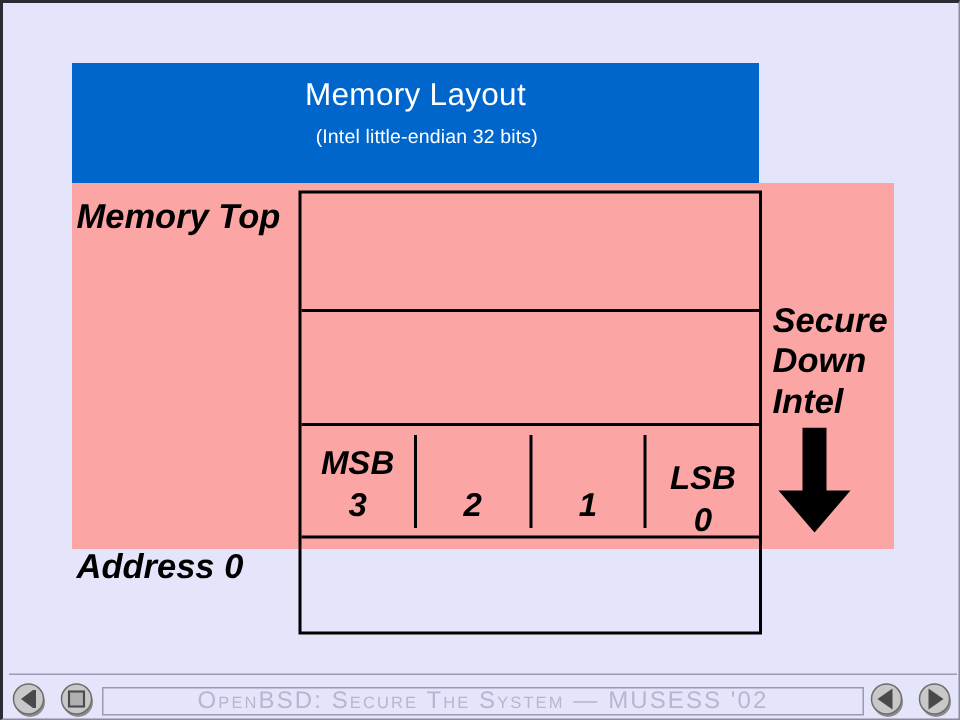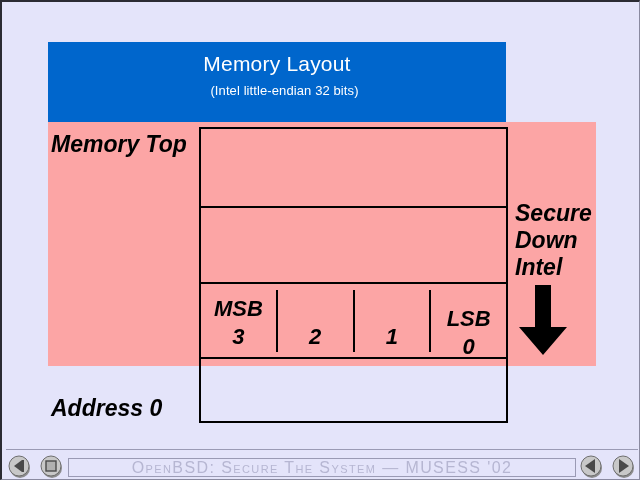--- a/index.html
+++ b/index.html
@@ -113,21 +113,21 @@
     left: 3px;  
     top: 9px;
     font-size: 23px;
     font-weight: bold;
     color: #000;
     white-space: nowrap;
   }
   #address-zero-label {
     position: absolute;
     left: 3px;
-    top: 273px;
+    top: 242px;
     font-size: 23px;
     font-weight: bold;
     color: #000;
     white-space: nowrap;
   }
 
   #stack-note {
     position: absolute;
     left: 467px;  
     top: 78px;    

